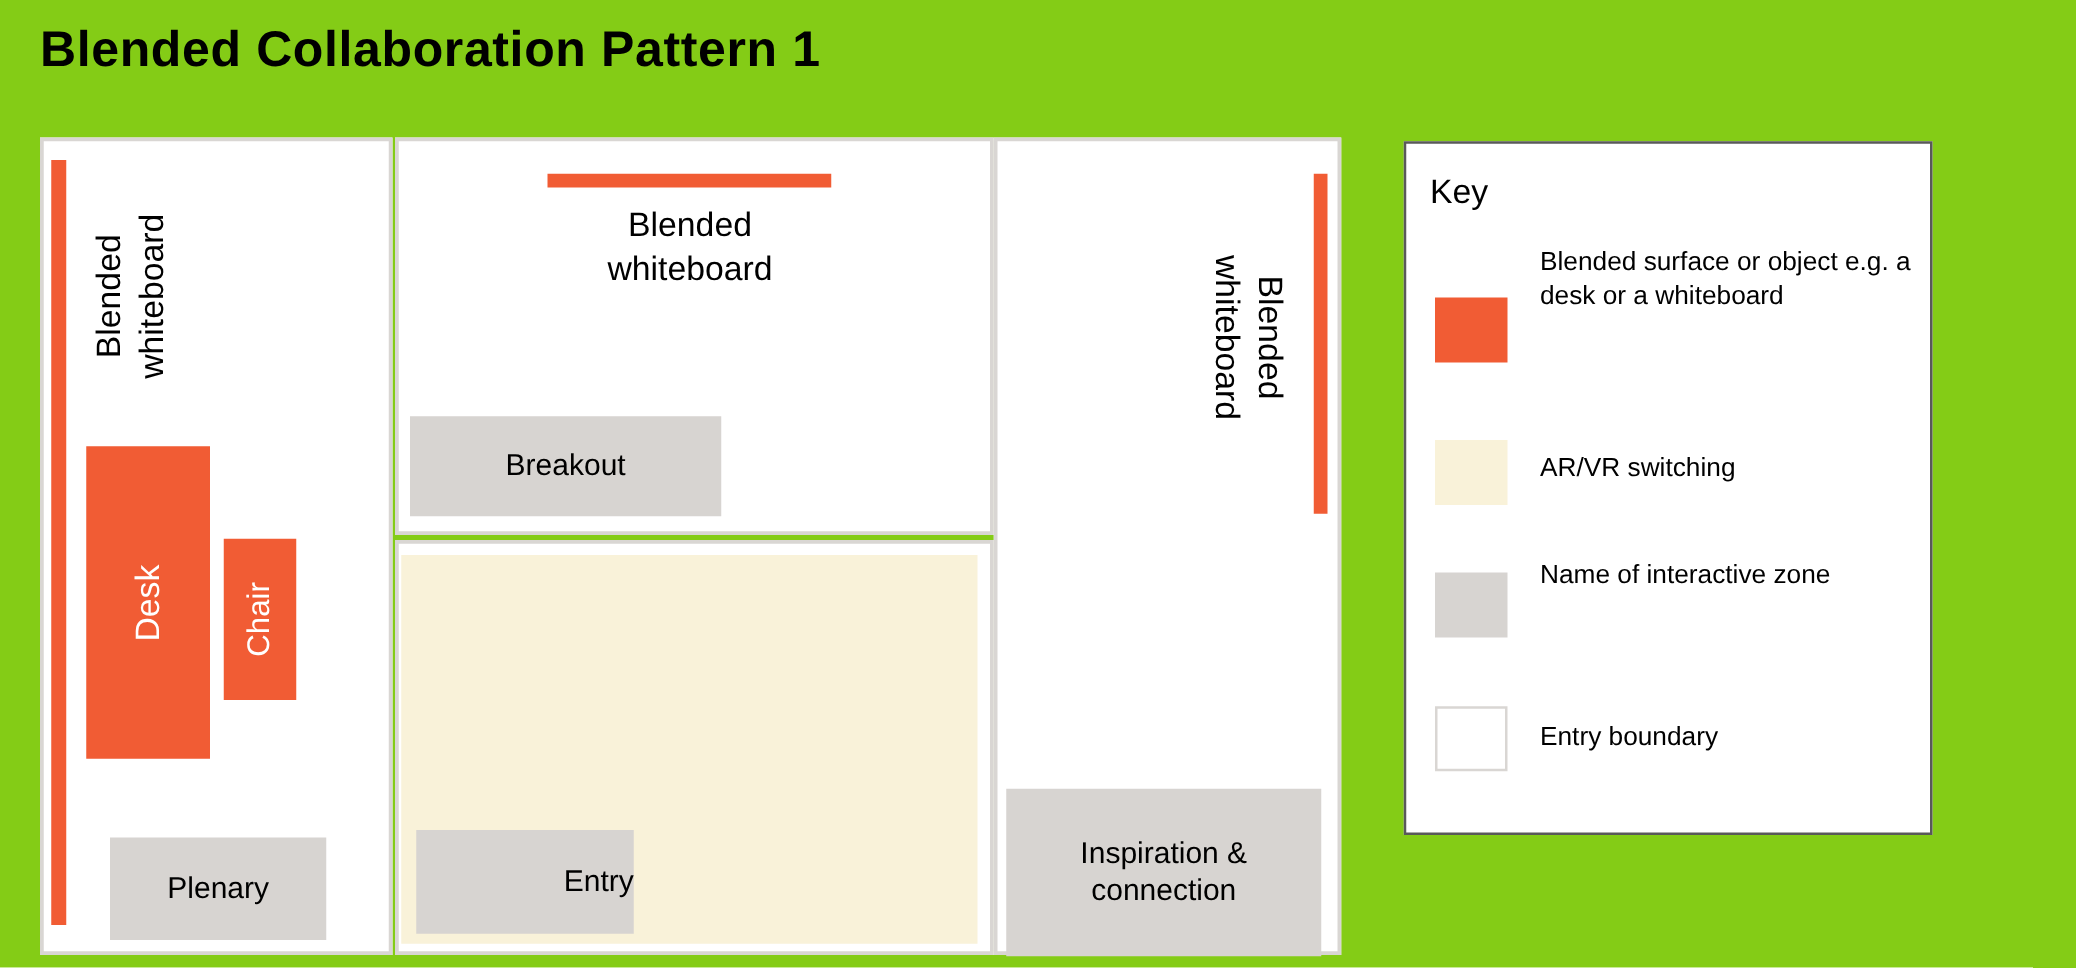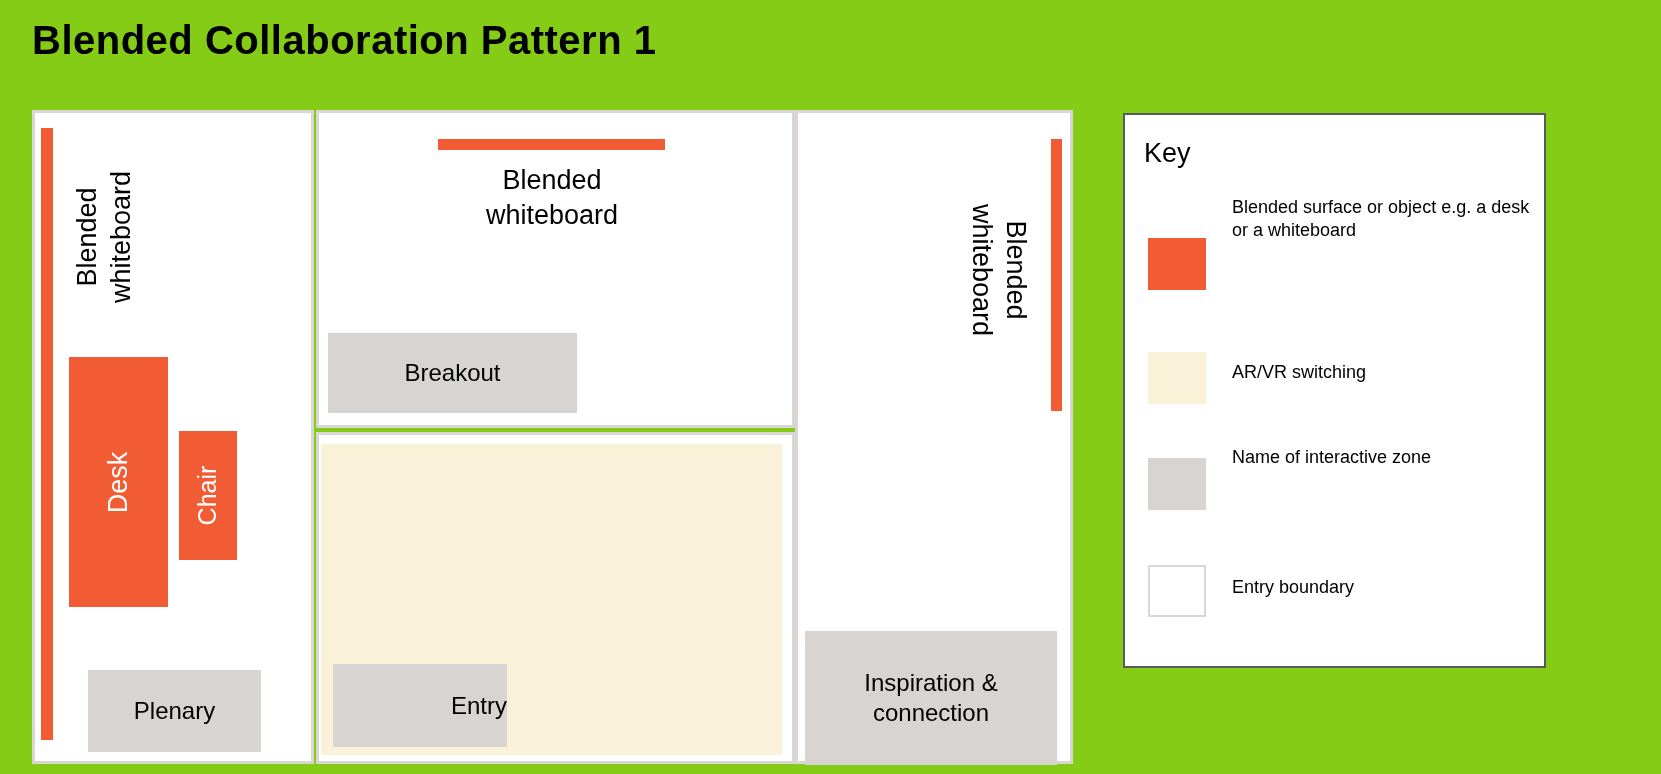--- a/index.html
+++ b/index.html
@@ -116,21 +116,21 @@
   #swatch-boundary {
     left: 1148px; top: 565px;
     background: #ffffff;
     border: 2px solid #d9d6d3;
     box-sizing: border-box;
   }
   .key-label {
     position: absolute;
     left: 1232px;
     width: 300px;
-    font-size: 18px;
+    font-size: 21px;
     line-height: 1.3;
   }
   #key-label-blended  { top: 196px; }
   #key-label-arvr     { top: 361px; }
   #key-label-zone     { top: 446px; }
   #key-label-boundary { top: 576px; }
 </style>
 </head>
 <body>
 

